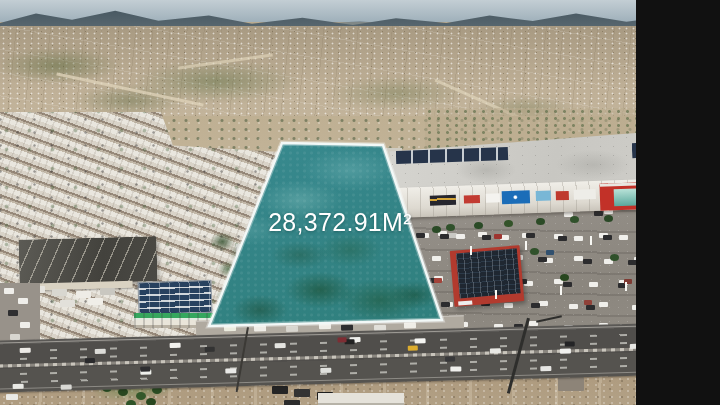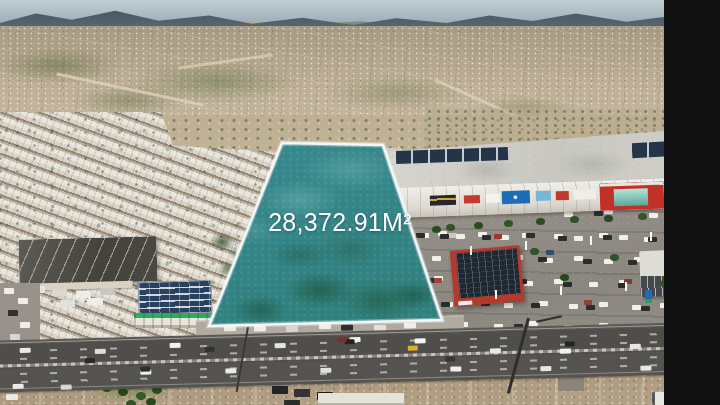--- a/index.html
+++ b/index.html
@@ -1,17 +1,17 @@
 <!DOCTYPE html>
 <html><head>
 <meta charset="utf-8">
 <style>
   html,body{margin:0;padding:0;background:#111;}
   #stage{position:relative;width:636px;height:405px;overflow:hidden;
-         font-family:"Liberation Sans",sans-serif;background:#b9ab90;padding-left:28px;}
+         font-family:"Liberation Sans",sans-serif;background:#b9ab90;}
   #stage *{position:absolute;box-sizing:border-box;}
 
   
   .sky{left:0;top:0;width:720px;height:22px;
        background:linear-gradient(180deg,#c3ced4,#9fb0ba);}
   .mtn2{left:0;top:9px;width:720px;height:27px;opacity:.75;filter:blur(.6px);
         background:#6e7d85;
         clip-path:polygon(0% 70%,8% 45%,18% 65%,28% 40%,38% 66%,50% 45%,60% 70%,72% 48%,84% 68%,94% 50%,100% 64%,100% 100%,0% 100%);}
   .mtn1{left:0;top:2px;width:720px;height:34px;filter:blur(.3px);
         background:linear-gradient(180deg,#41525c,#5b6a72 85%);

